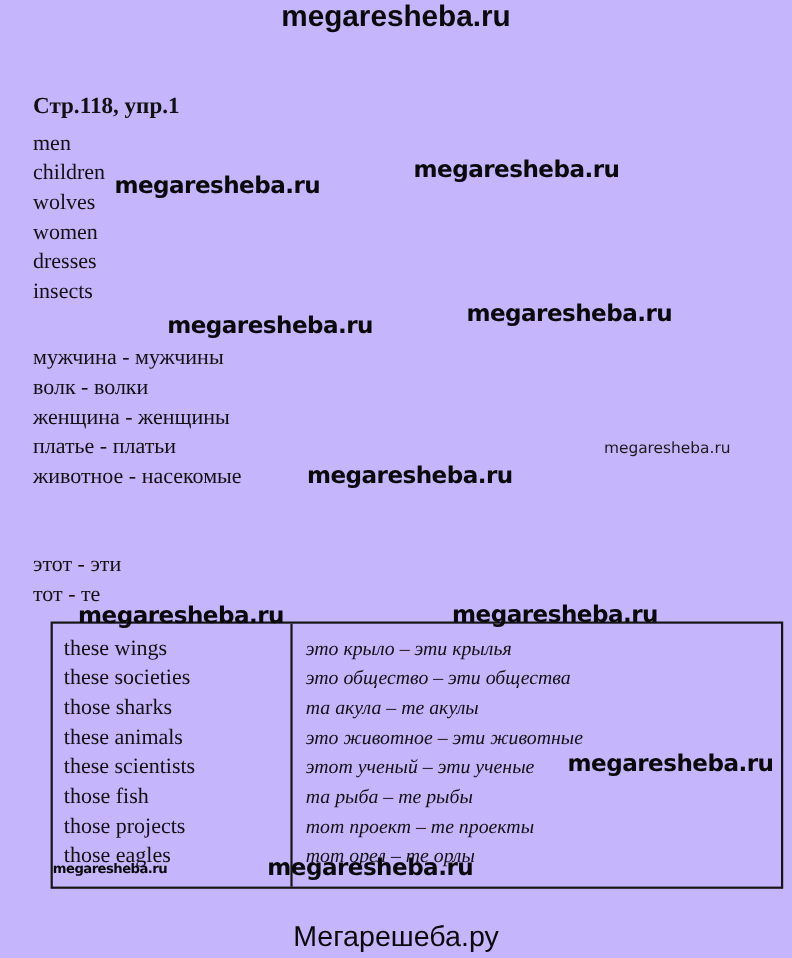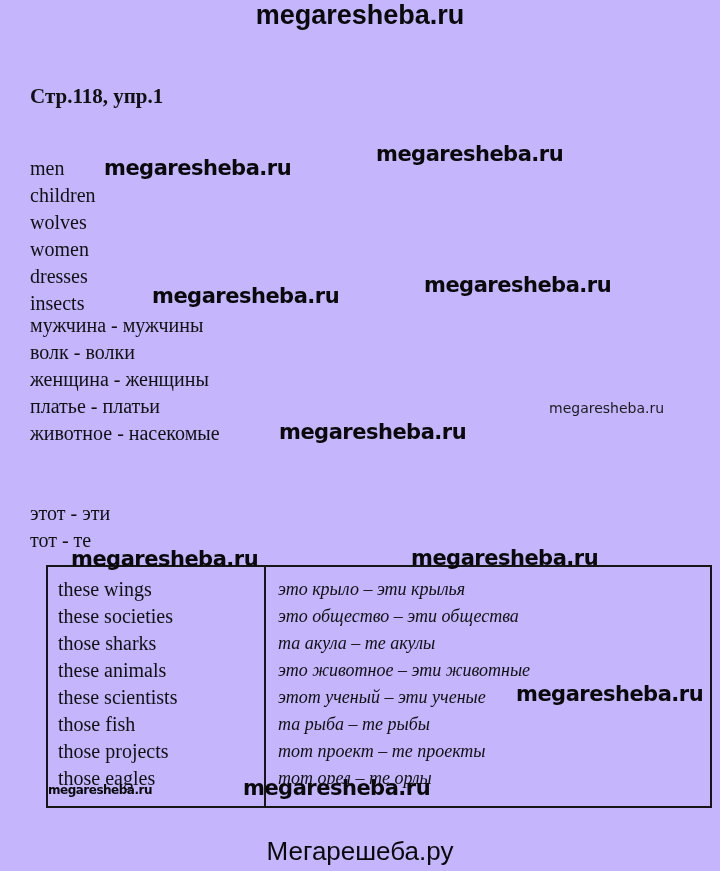--- a/index.html
+++ b/index.html
@@ -21,21 +21,21 @@
   }
   .exercise-title{
     position:absolute;top:35px;left:30px;
     font-weight:bold;font-size:21px;line-height:26px;margin-top:48px;
   }
   .task-line{
     position:absolute;top:62px;left:30px;
     font-size:20px;line-height:26px;
   }
   .word-list{position:absolute;left:30px;font-size:20px;line-height:27px;}
-  .english-list{top:117px;margin-top:38px;}
+  .english-list{top:117px;}
   .russian-list{top:312px;}
   .demo-list{top:500px;}
   .word-list div{white-space:nowrap;}
   
   .answers-table{
     position:absolute;left:22px;top:565px;
     width:666px;height:243px;
     border:2px solid #161616;
     box-sizing:border-box;
     display:flex;

